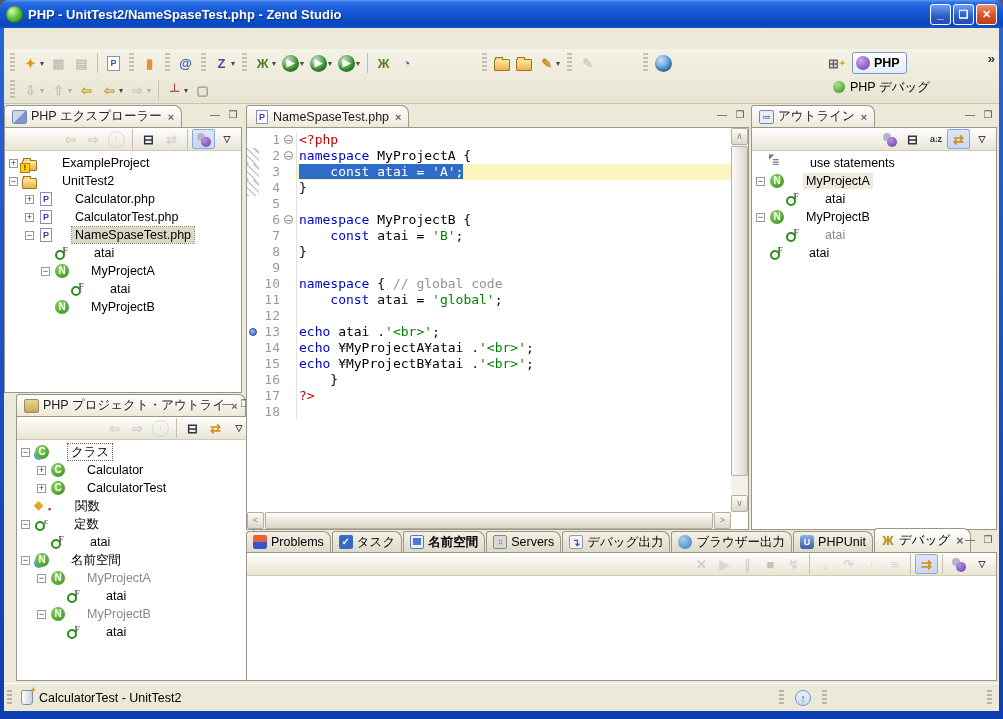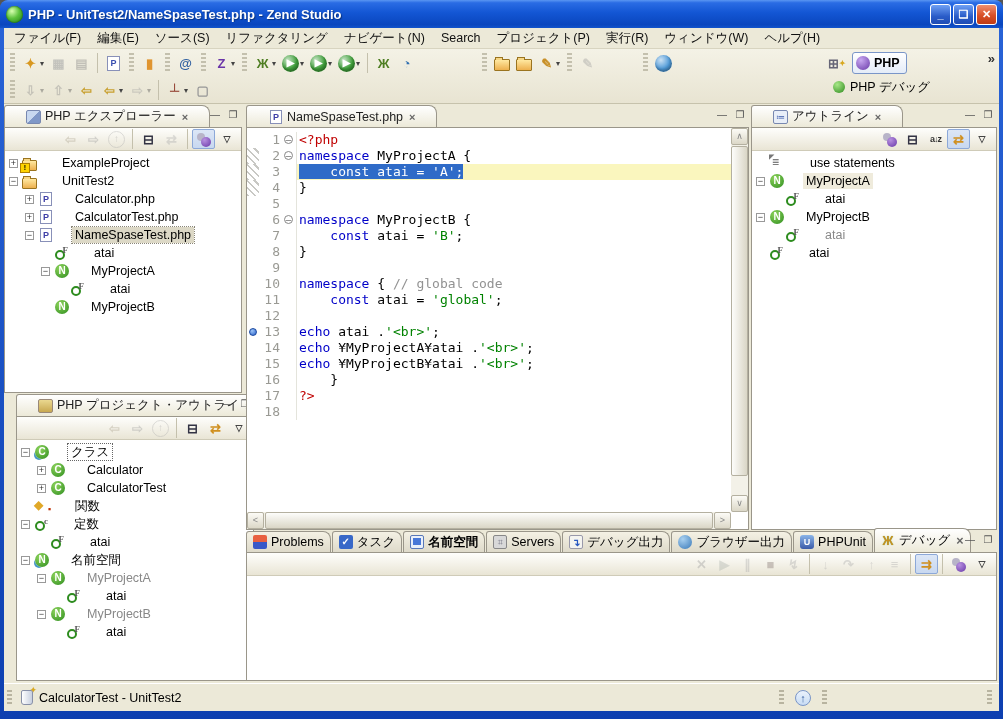--- a/index.html
+++ b/index.html
@@ -55,21 +55,21 @@
   .persp{position:absolute;right:4px;top:2px;width:170px;height:50px;}
   .persp-row{display:flex;align-items:center;height:24px;font-size:12.5px;}
   .pbtn{display:inline-flex;align-items:center;border:1px solid #7A96C8;border-radius:3px;height:22px;
     padding:0 6px 0 3px;background:linear-gradient(#FFFFFF,#E4ECF8);margin-left:4px;font-weight:bold;}
   .pball{width:14px;height:14px;border-radius:50%;margin-right:4px;
     background:radial-gradient(circle at 35% 30%,#C8A8F0,#6838A8);}
   .overflow-chevron{position:absolute;right:4px;top:2px;color:#333;font-weight:bold;font-size:13px;}
   
   .view{position:absolute;}
   .vhd{position:relative;height:22px;}
-  .vtab{display:inline-flex;align-items:center;height:22px;padding:0 21px;font-size:12.5px;color:#222;
+  .vtab{display:inline-flex;align-items:center;height:22px;padding:0 7px;font-size:12.5px;color:#222;
     border:1px solid #9A968A;border-bottom:none;border-radius:3px 8px 0 0;
     background:linear-gradient(#F2EFE2,#DEDACA);margin-right:1px;white-space:nowrap;}
   .vtab.active{background:linear-gradient(#FFFFFF,#ECE9D8);font-weight:normal;}
   .vtab .x{margin-left:6px;color:#666;font-size:11px;font-weight:bold;}
   .vminmax{position:absolute;right:2px;top:4px;display:flex;gap:4px;color:#555;font-size:10px;}
   .vminmax span{width:14px;text-align:center;}
   .vbody{position:absolute;left:0;right:0;top:22px;bottom:0;border:1px solid #9A968A;background:#fff;overflow:hidden;}
   .vtb{height:23px;background:linear-gradient(#FEFEFC,#E9E5D5);border-bottom:1px solid #CFCBB8;
     display:flex;justify-content:flex-end;align-items:center;padding-right:3px;}
   .vtb .tbtn{height:20px;}
@@ -164,32 +164,20 @@
 
 <div class="window">
   <div class="titlebar">
     <span class="app-icon"></span>
     <span class="title-text">PHP - UnitTest2/NameSpaseTest.php - Zend Studio</span>
     <span class="winbtn">_</span>
     <span class="winbtn">❏</span>
     <span class="winbtn close">✕</span>
   </div>
   <div class="wbody">
-    <div class="menubar" id="menubar">
-        <span class="menu-item">ファイル(F)</span>
-        <span class="menu-item">編集(E)</span>
-        <span class="menu-item">ソース(S)</span>
-        <span class="menu-item">リファクタリング</span>
-        <span class="menu-item">ナビゲート(N)</span>
-        <span class="menu-item">Search</span>
-        <span class="menu-item">プロジェクト(P)</span>
-        <span class="menu-item">実行(R)</span>
-        <span class="menu-item">ウィンドウ(W)</span>
-        <span class="menu-item">ヘルプ(H)</span>
-      </div>
 
     <div class="tbar">
       <div class="trow trow1" id="toolbar-row1">
           <span class="tgrip"></span>
           <span class="tbtn">
             <span class="ti" style="color: rgb(216, 152, 32);">✦</span>
             <span class="dd">▾</span>
           </span>
           <span class="tbtn dis">
             <span class="ti" style="color: rgb(107, 127, 158);">▦</span>

